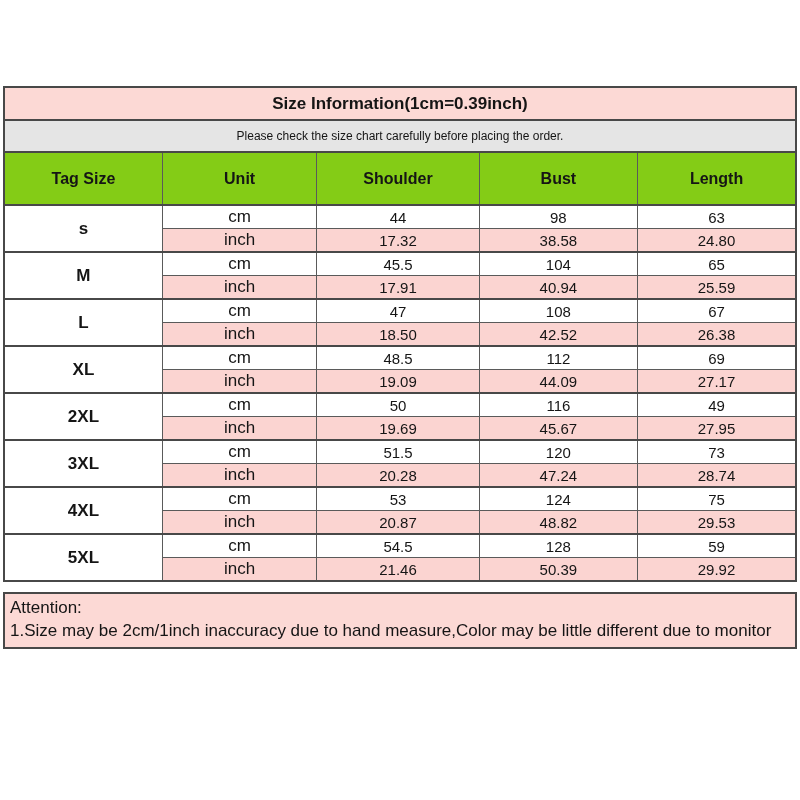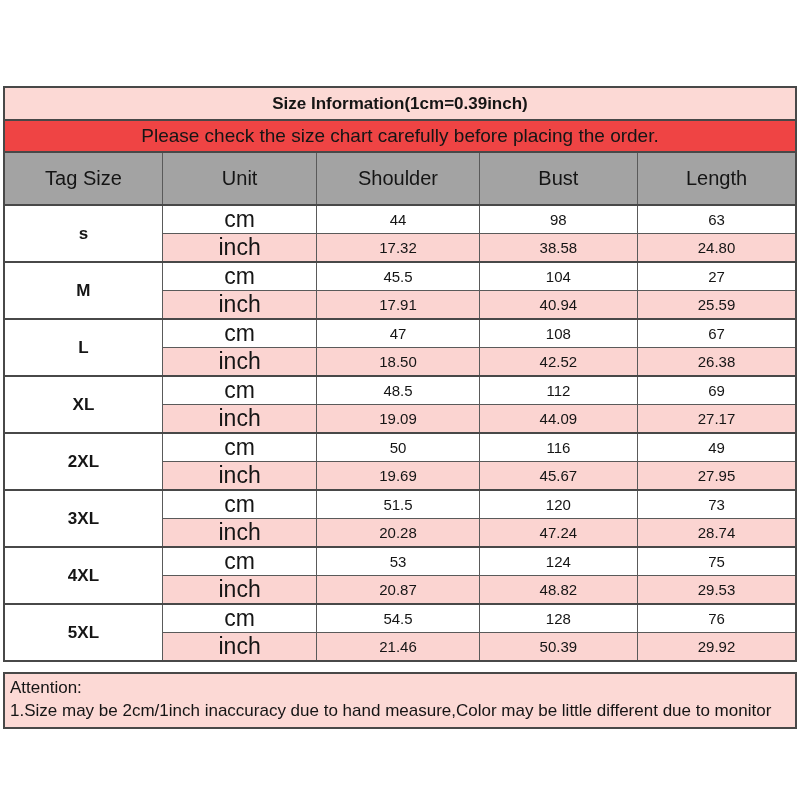--- a/index.html
+++ b/index.html
@@ -32,41 +32,41 @@
     white-space: nowrap;
   }
   tr.title-row td {
     background: #fcd9d5;
     font-weight: bold;
     font-size: 17px;
     height: 31px;
     border-bottom: 2px solid #484848;
   }
   tr.subtitle-row td {
-    background: #ef4444;
-    font-size: 19px;
+    background: #e5e5e5;
+    font-size: 12px;
     height: 30px;
     border-bottom: 2px solid #484848;
     margin-left: 40px;
   }
   tr.header-row th {
-    background: #a3a3a3;
-    font-weight: normal;
-    font-size: 20px;
+    background: #84cc16;
+    font-weight: bold;
+    font-size: 16px;
     height: 51px;
     border-bottom: 2px solid #484848;
   }
   tbody.size-block { border-top: 2px solid #484848; }
   tbody.size-block td { height: 22px; }
   td.tag-cell {
     font-weight: bold;
     font-size: 17px;
     background: #ffffff;
   }
-  td.unit-cell { font-size: 23px; }
+  td.unit-cell { font-size: 17px; }
   td.val-cell { font-size: 15px; }
   tr.inch-row td { background: #fbd4d1; border-top: 1px solid #8a8a8a; margin-left: 40px; }
   tr.cm-row td { background: #ffffff; }
   tr.cm-row td.tag-cell { background: #ffffff; }
   .attention {
     box-sizing: border-box;
     width: 794px;
     margin-top: 10px;
     background: #fcd9d5;
     border: 2px solid #484848;
@@ -120,21 +120,21 @@
         <td class="val-cell">24.80</td>
       </tr>
     </tbody>
 
     <tbody class="size-block">
       <tr class="cm-row">
         <td class="tag-cell" rowspan="2">M</td>
         <td class="unit-cell">cm</td>
         <td class="val-cell">45.5</td>
         <td class="val-cell">104</td>
-        <td class="val-cell">27</td>
+        <td class="val-cell">65</td>
       </tr>
       <tr class="inch-row">
         <td class="unit-cell">inch</td>
         <td class="val-cell">17.91</td>
         <td class="val-cell">40.94</td>
         <td class="val-cell">25.59</td>
       </tr>
     </tbody>
 
     <tbody class="size-block">
@@ -216,21 +216,21 @@
         <td class="val-cell">29.53</td>
       </tr>
     </tbody>
 
     <tbody class="size-block">
       <tr class="cm-row">
         <td class="tag-cell" rowspan="2">5XL</td>
         <td class="unit-cell">cm</td>
         <td class="val-cell">54.5</td>
         <td class="val-cell">128</td>
-        <td class="val-cell">76</td>
+        <td class="val-cell">59</td>
       </tr>
       <tr class="inch-row">
         <td class="unit-cell">inch</td>
         <td class="val-cell">21.46</td>
         <td class="val-cell">50.39</td>
         <td class="val-cell">29.92</td>
       </tr>
     </tbody>
   </table>
 

